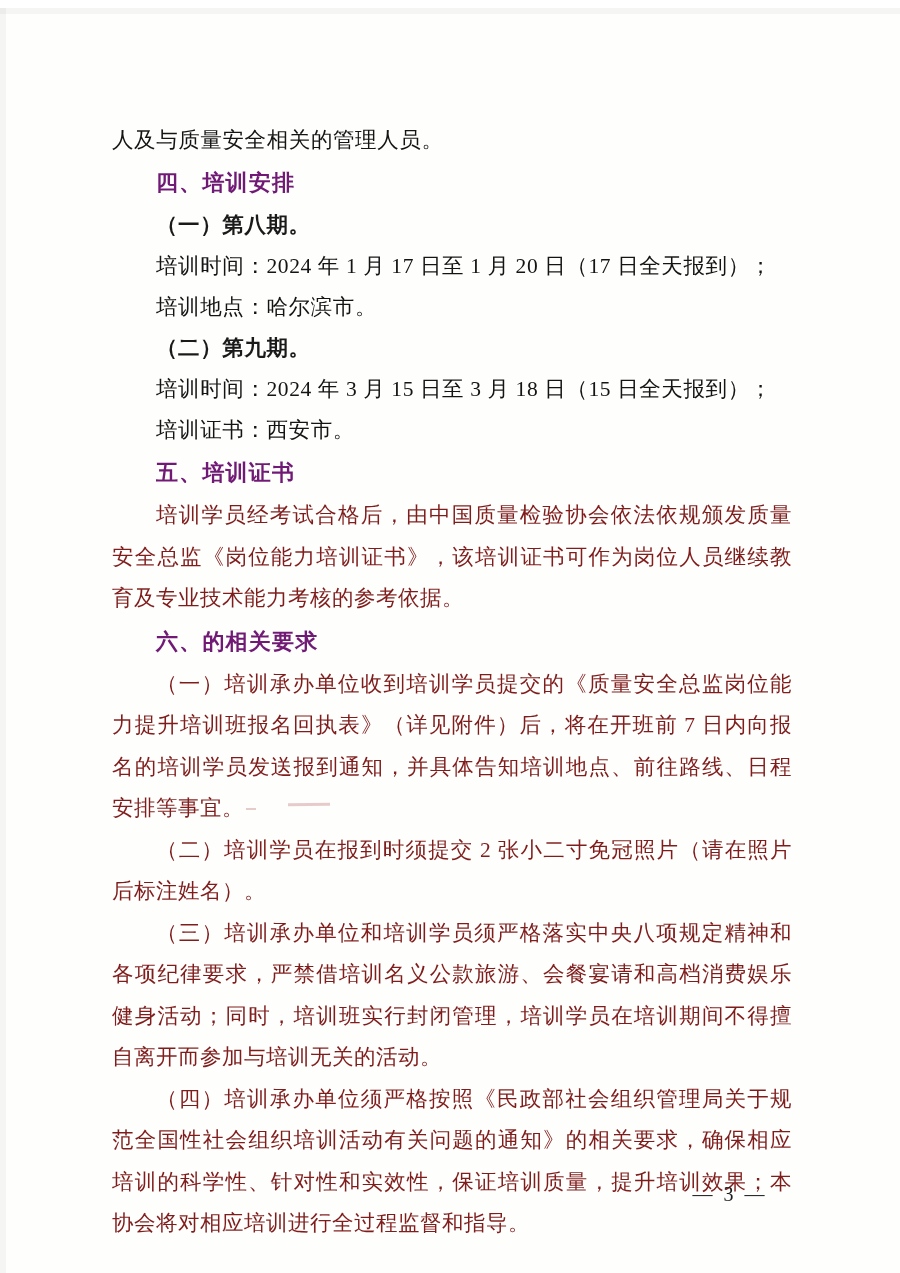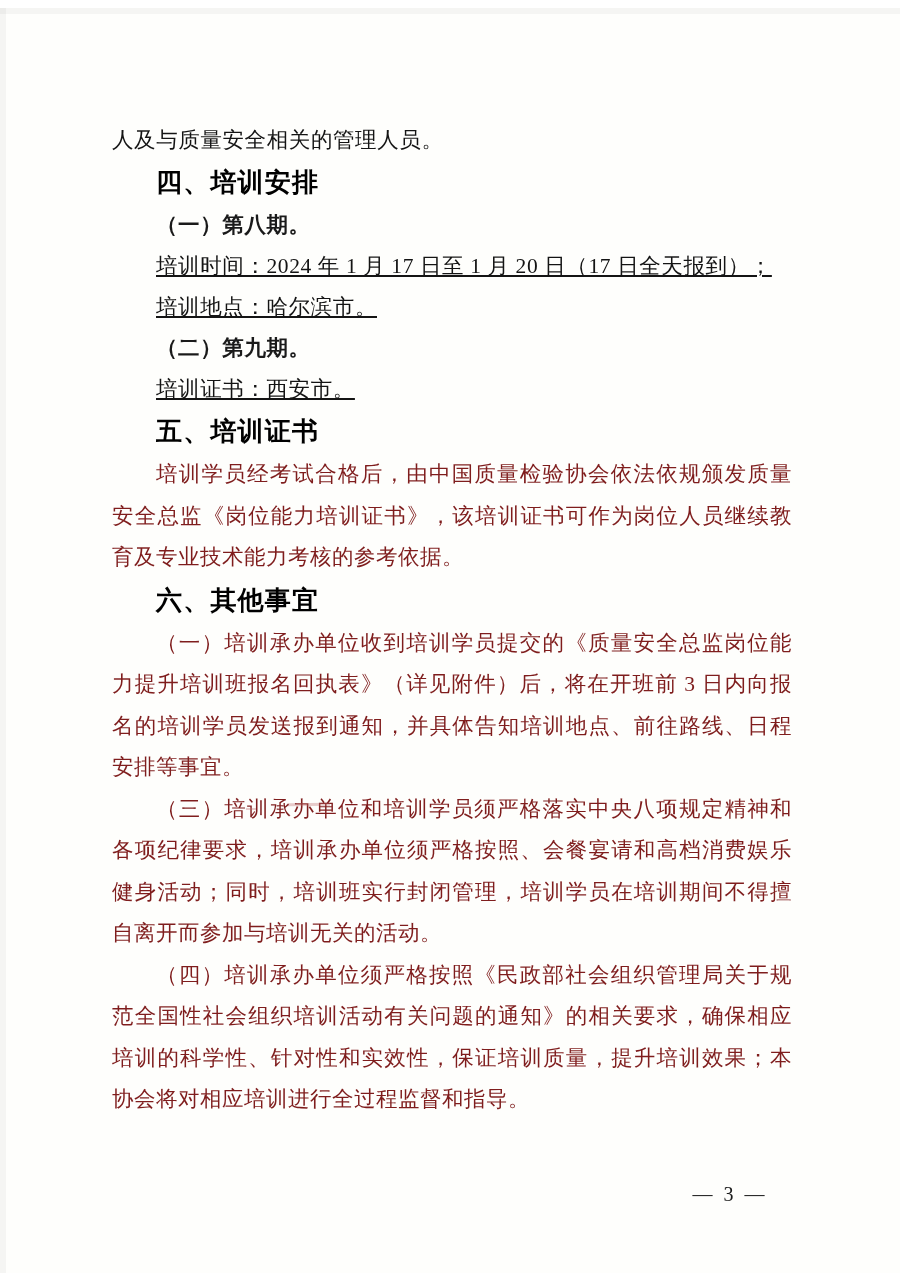--- a/index.html
+++ b/index.html
@@ -31,36 +31,35 @@
   }
   .line {
     font-size: 21.5px;
     line-height: 41px;
     letter-spacing: 0.6px;
     white-space: pre-wrap;
     color: #141414;
   }
   .heading {
     font-weight: bold;
-    font-size: 26px;
+    font-size: 22px;
     line-height: 44px;
     letter-spacing: 1.2px;
     text-indent: 44px;
-    color: #000000;
+    color: #701a75;
   }
   .sub-heading {
     font-weight: bold;
     font-size: 21.5px;
     line-height: 41px;
     letter-spacing: 0.6px;
     text-indent: 44px;
   }
   .indent {
     text-indent: 44px;
-    text-decoration: underline;
   }
   .para {
     font-size: 21.5px;
     line-height: 41.5px;
     letter-spacing: 0.5px;
     text-indent: 44px;
     text-align: justify;
     text-justify: inter-ideograph;
     color: #7f1d1d;
   }
@@ -99,26 +98,28 @@
   <div class="edge e-top"></div>
   <div class="edge e-left"></div>
 
   <div class="content">
     <div class="line">人及与质量安全相关的管理人员。</div>
     <div class="heading">四、培训安排</div>
     <div class="sub-heading">（一）第八期。</div>
     <div class="line indent">培训时间：2024 年 1 月 17 日至 1 月 20 日（17 日全天报到）；</div>
     <div class="line indent">培训地点：哈尔滨市。</div>
     <div class="sub-heading">（二）第九期。</div>
+    <div class="line indent">培训时间：2024 年 3 月 15 日至 3 月 18 日（15 日全天报到）；</div>
     <div class="line indent">培训证书：西安市。</div>
     <div class="heading">五、培训证书</div>
     <div class="para">培训学员经考试合格后，由中国质量检验协会依法依规颁发质量安全总监《岗位能力培训证书》，该培训证书可作为岗位人员继续教育及专业技术能力考核的参考依据。</div>
-    <div class="heading">六、其他事宜</div>
-    <div class="para">（一）培训承办单位收到培训学员提交的《质量安全总监岗位能力提升培训班报名回执表》（详见附件）后，将在开班前 3 日内向报名的培训学员发送报到通知，并具体告知培训地点、前往路线、日程安排等事宜。</div>
-    <div class="para">（三）培训承办单位和培训学员须严格落实中央八项规定精神和各项纪律要求，培训承办单位须严格按照、会餐宴请和高档消费娱乐健身活动；同时，培训班实行封闭管理，培训学员在培训期间不得擅自离开而参加与培训无关的活动。</div>
+    <div class="heading">六、的相关要求</div>
+    <div class="para">（一）培训承办单位收到培训学员提交的《质量安全总监岗位能力提升培训班报名回执表》（详见附件）后，将在开班前 7 日内向报名的培训学员发送报到通知，并具体告知培训地点、前往路线、日程安排等事宜。</div>
+    <div class="para">（二）培训学员在报到时须提交 2 张小二寸免冠照片（请在照片后标注姓名）。</div>
+    <div class="para">（三）培训承办单位和培训学员须严格落实中央八项规定精神和各项纪律要求，严禁借培训名义公款旅游、会餐宴请和高档消费娱乐健身活动；同时，培训班实行封闭管理，培训学员在培训期间不得擅自离开而参加与培训无关的活动。</div>
     <div class="para">（四）培训承办单位须严格按照《民政部社会组织管理局关于规范全国性社会组织培训活动有关问题的通知》的相关要求，确保相应培训的科学性、针对性和实效性，保证培训质量，提升培训效果；本协会将对相应培训进行全过程监督和指导。</div>
   </div>
 
   <div class="speck s1"></div>
   <div class="speck s2"></div>
 
   <div class="page-number">— 3 —</div>
 </div>
 
 </body></html>

